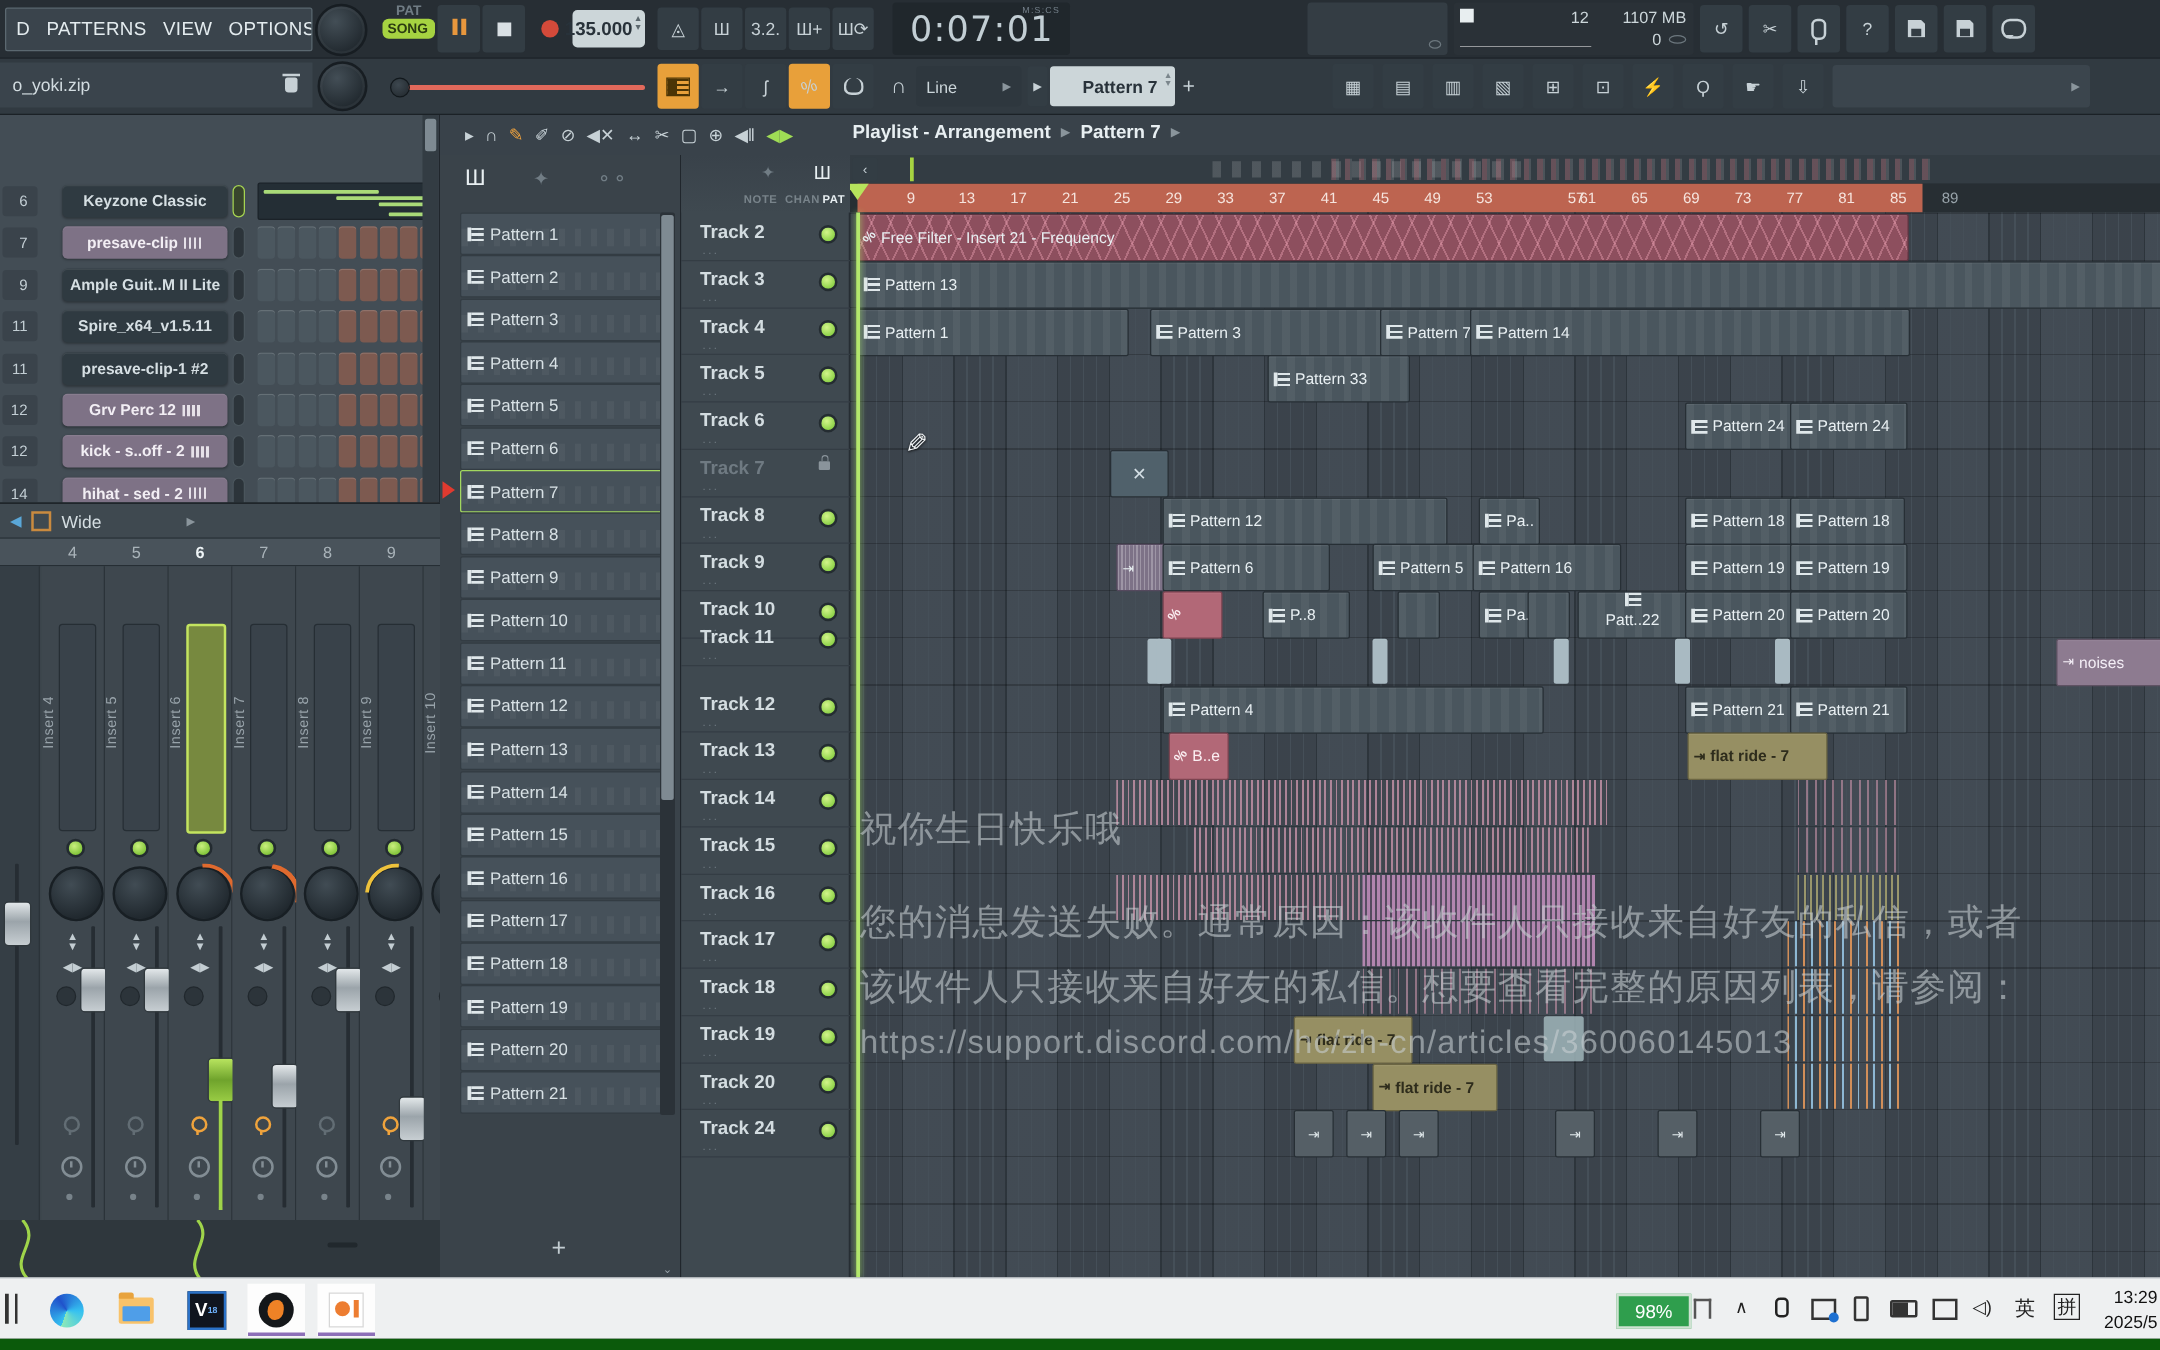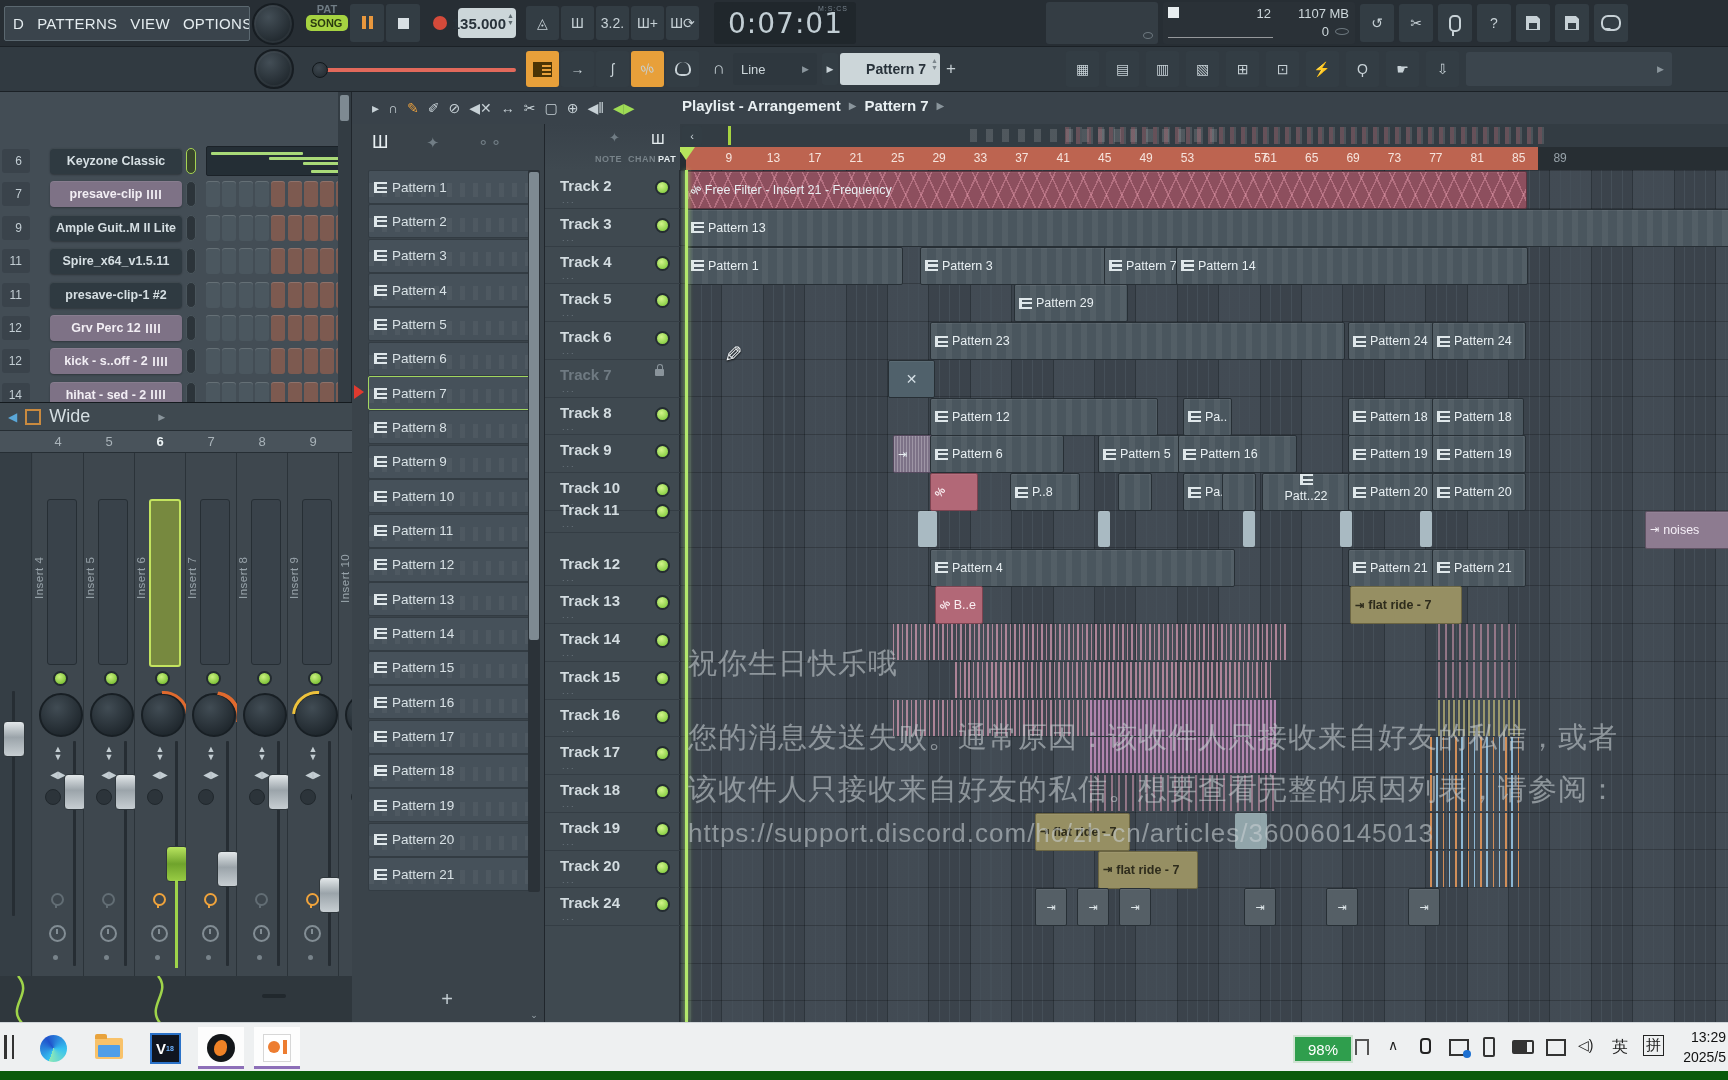--- a/index.html
+++ b/index.html
@@ -248,20 +248,24 @@
         <div class="tbtn" style="width: 34px; height: 38px;">
           <div class="ico-floppy"></div>
         </div>
         <div class="tbtn" style="width: 34px; height: 38px;">
           <div class="ico-chat"></div>
         </div>
       </div>
   </div>
 
   <div class="abs row2">
+    <div class="abs searchbox" style="left:0;top:3px;width:250px;height:36px;">
+      <span>o_yoki.zip</span>
+      <span class="ico-trash" style="position:absolute;right:12px;"></span>
+    </div>
     <div class="abs knob" style="left:254px;top:2px;width:40px;height:40px;"></div>
     <div class="abs" style="left:312px;top:18px;width:206px;height:10px;">
       <div class="slider-line abs" style="left:14px;top:3px;width:190px;"></div>
       <div class="abs" style="left:0;top:-3px;width:16px;height:16px;border-radius:50%;background:radial-gradient(circle at 40% 35%,#3d474f,#20272c);border:1px solid #12181c;"></div>
     </div>
     <div class="abs flex" id="row2-left-icons" style="left:526px;top:4px;gap:2px;">
         <div class="tbtn on" style="width: 33px; height: 36px;">
           <div class="ico-kb"></div>
         </div>
         <div class="tbtn" style="width: 33px; height: 36px;">
@@ -499,21 +503,21 @@
       </div>
     <div class="abs" style="left:338px;top:0;width:13px;height:310px;background:#333c43;">
       <div class="abs" style="left:2px;top:3px;width:9px;height:26px;background:#7e8a92;border-radius:2px;"></div>
     </div>
   </div>
 
   <div class="abs mixer">
     <div class="abs mix-head flex" style="gap:8px;padding-left:8px;">
       <span style="color:#5aa7d8;font-size:12px;">◀</span>
       <span style="width:12px;height:12px;border:2px solid #c98a3f;display:inline-block;"></span>
-      <span style="color:#d5dee2;font-size:18px;">Wide</span>
+      <span style="color:#d5dee2;font-size:14px;">Wide</span>
       <span style="color:#8a959c;font-size:9px;margin-left:60px;">▶</span>
     </div>
     <div class="abs mix-numrow" id="mixer-numbers">
         <div class="mix-num" style="left: 43px;">4</div>
         <div class="mix-num" style="left: 94px;">5</div>
         <div class="mix-num sel" style="left: 145px;">6</div>
         <div class="mix-num" style="left: 196px;">7</div>
         <div class="mix-num" style="left: 247px;">8</div>
         <div class="mix-num" style="left: 298px;">9</div>
         <div class="mix-num" style="left: 349px;">10</div>
@@ -930,25 +934,21 @@
         <div class="clip pattern" style="left: 424px; top: 76.5px; width: 72px;">
           <div class="clip-ico"></div>
           <div style="overflow: hidden;">Pattern 7</div>
         </div>
         <div class="clip pattern" style="left: 496px; top: 76.5px; width: 342px;">
           <div class="clip-ico"></div>
           <div style="overflow: hidden;">Pattern 14</div>
         </div>
         <div class="clip pattern" style="left: 334px; top: 114.25px; width: 104px;">
           <div class="clip-ico"></div>
-          <div style="overflow: hidden;">Pattern 29</div>
-        </div>
-        <div class="clip pattern" style="left: 250px; top: 152px; width: 405px;">
-          <div class="clip-ico"></div>
-          <div style="overflow: hidden;">Pattern 23</div>
+          <div style="overflow: hidden;">Pattern 33</div>
         </div>
         <div class="clip pattern" style="left: 668px; top: 152px; width: 82px;">
           <div class="clip-ico"></div>
           <div style="overflow: hidden;">Pattern 24</div>
         </div>
         <div class="clip pattern" style="left: 752px; top: 152px; width: 84px;">
           <div class="clip-ico"></div>
           <div style="overflow: hidden;">Pattern 24</div>
         </div>
         <div class="clip xclip" style="left: 208px; top: 189.75px; width: 37px;">

